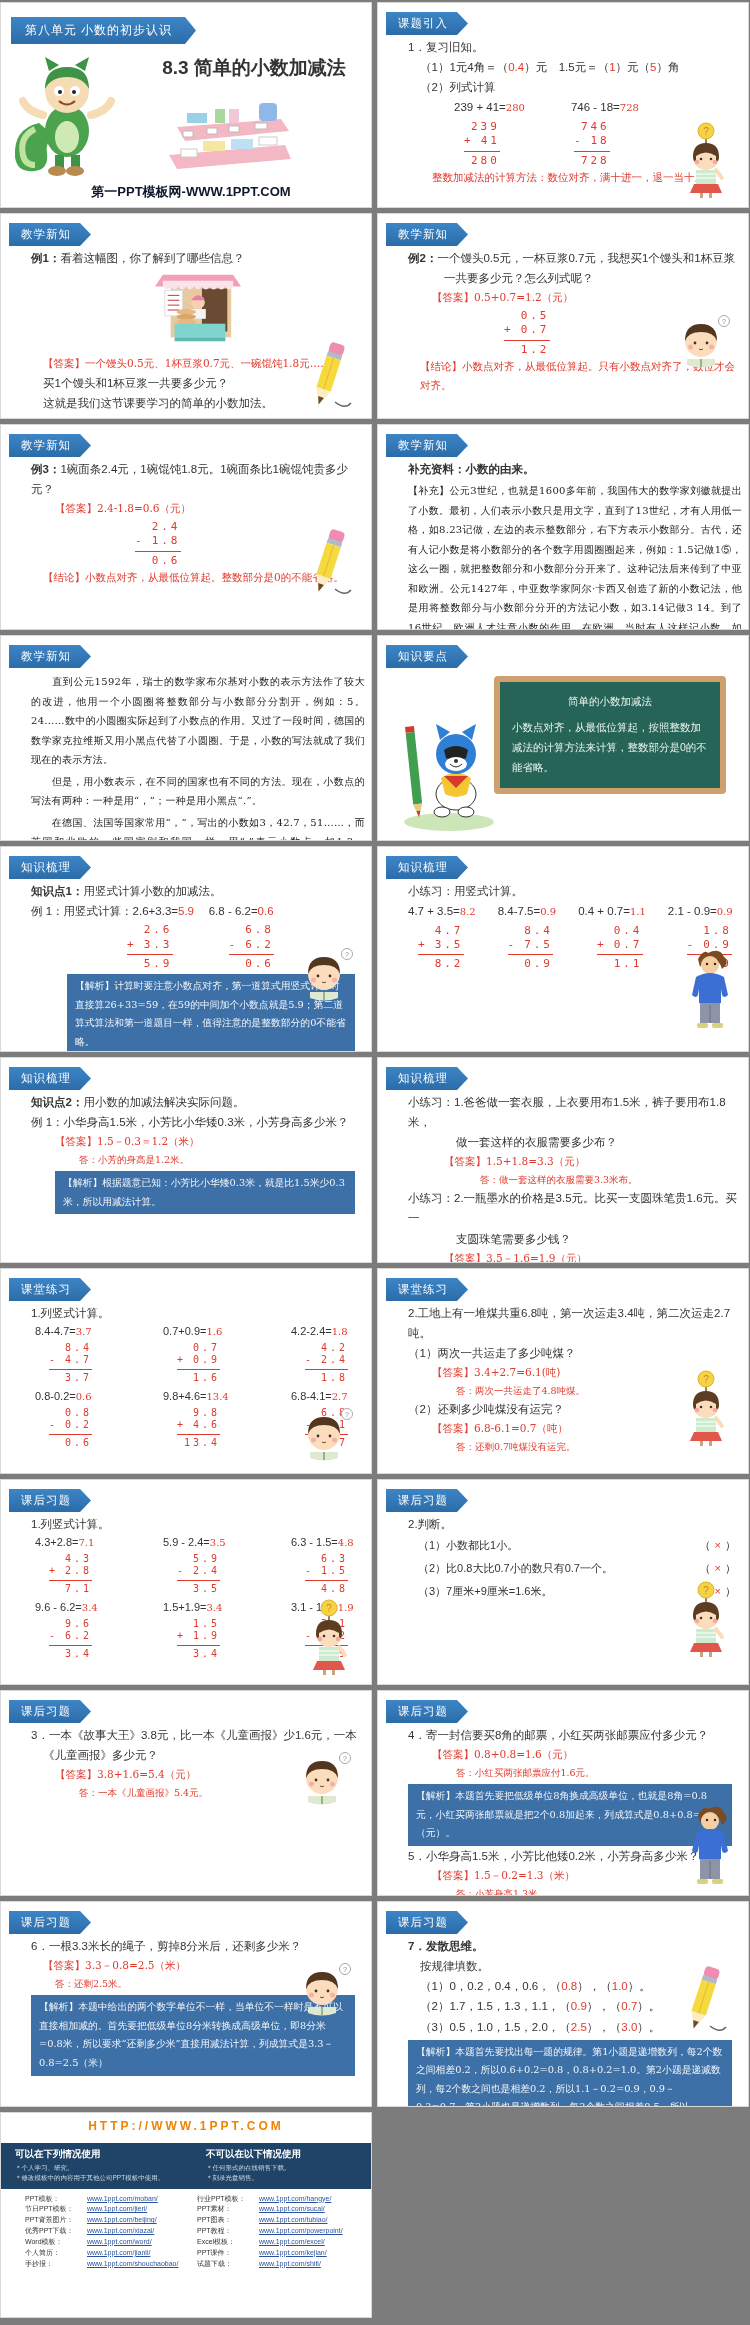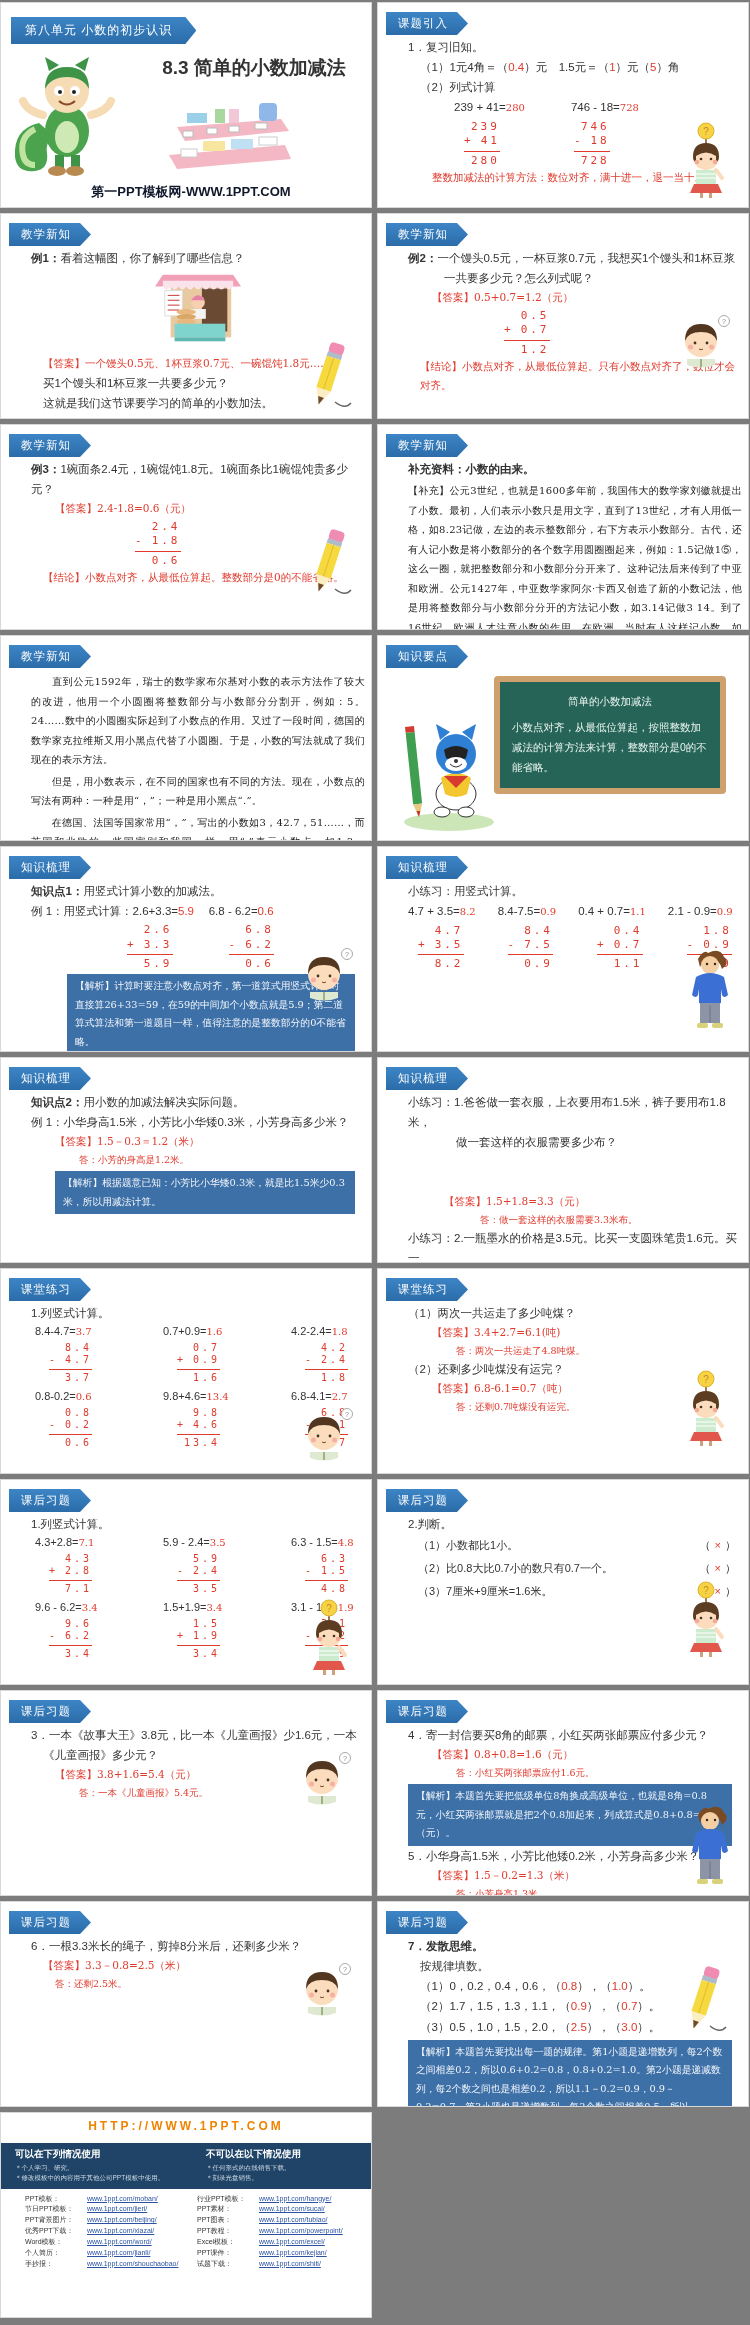--- a/index.html
+++ b/index.html
@@ -7,21 +7,21 @@
        font-family:"Liberation Sans",sans-serif;}
   #grid{display:grid;grid-template-columns:372px 372px;grid-auto-rows:206px;
         column-gap:5px;row-gap:5px;padding-top:2px;width:749px;}
   .cell{position:relative;background:#fff;border:1px solid #d8d8d8;box-sizing:border-box;overflow:hidden;}
   .empty-cell{background:transparent;border:none;}
   
   .ribbon{position:absolute;top:9px;left:8px;z-index:3;box-sizing:border-box;
     background:linear-gradient(180deg,#3d85c6,#2b6ca9);color:#fff;font-size:11.5px;
     padding:4px 20px 4px 12px;letter-spacing:1px;white-space:nowrap;
     clip-path:polygon(0 0,calc(100% - 11px) 0,100% 50%,calc(100% - 11px) 100%,0 100%);}
-  .unit-ribbon{top:14px;left:10px;font-size:12px;padding:5px 24px 5px 14px;}
+  .unit-ribbon{top:14px;left:10px;font-size:12px;padding:5px 24px 5px 14px;font-family:Liberation Serif, serif;}
   .content{position:absolute;left:30px;right:6px;top:34px;bottom:2px;font-size:11.5px;color:#333;}
   .line{line-height:1.75;}
   .bold{font-weight:bold;}
   .red{color:var(--red);}
   .redk{color:var(--red);font-family:"DejaVu Serif",serif;font-size:10.5px;line-height:1.8;}
   .redk.small{font-size:9.5px;}
   .para{font-family:"DejaVu Serif",serif;font-size:10px;line-height:1.95;color:#222;
         text-align:justify;margin-top:2px;letter-spacing:.3px;}
   .notebox{background:var(--noteblue);color:#f2f6fa;font-family:"DejaVu Serif",serif;
         font-size:9.8px;line-height:1.9;padding:3px 8px;margin:3px 10px 0 0;}
@@ -426,21 +426,21 @@
         <div class="redk" style="padding-left: 24px;">【答案】1.5－0.3＝1.2（米）</div>
         <div class="redk small" style="padding-left: 48px;">答：小芳的身高是1.2米。</div>
         <div class="notebox" style="margin-left: 24px;">【解析】根据题意已知：小芳比小华矮0.3米，就是比1.5米少0.3米，所以用减法计算。</div>
       </div>
     </div>
     <div class="cell">
       <div class="ribbon">知识梳理</div>
       <div class="content">
         <div class="line"><span class="seg">小练习：1.爸爸做一套衣服，上衣要用布1.5米，裤子要用布1.8米，</span></div>
         <div class="line" style="padding-left: 48px;"><span class="seg">做一套这样的衣服需要多少布？</span></div>
-        <div class="redk" style="padding-left: 36px; margin-top: 40px;">【答案】1.5+1.8=3.3（元）</div>
+        <div class="redk" style="padding-left: 36px;">【答案】1.5+1.8=3.3（元）</div>
         <div class="redk small" style="padding-left: 72px;">答：做一套这样的衣服需要3.3米布。</div>
         <div class="line"><span class="seg">小练习：2.一瓶墨水的价格是3.5元。比买一支圆珠笔贵1.6元。买一</span></div>
         <div class="line" style="padding-left: 48px;"><span class="seg">支圆珠笔需要多少钱？</span></div>
         <div class="redk" style="padding-left: 36px;">【答案】3.5－1.6=1.9（元）</div>
       </div>
     </div>
     <div class="cell">
       <div class="ribbon">课堂练习</div>
       <div class="content">
         <div class="line"><span class="seg">1.列竖式计算。</span></div>
@@ -511,20 +511,21 @@
             <circle cx="37.5" cy="33" r="2.5" fill="#f6b1a3"></circle>
             <path d="M25 35 q2 1.5 4 0" stroke="#7a4a2a" fill="none"></path>
             <path d="M13 45 h28 v6 q-14 5 -28 0 z" fill="#dfe9d2"></path>
             <rect x="26" y="45" width="2" height="8" fill="#9fb284"></rect>
           </svg></span>
       </div>
     </div>
     <div class="cell">
       <div class="ribbon">课堂练习</div>
       <div class="content">
+        <div class="line"><span class="seg">2.工地上有一堆煤共重6.8吨，第一次运走3.4吨，第二次运走2.7吨。</span></div>
         <div class="line"><span class="seg">（1）两次一共运走了多少吨煤？</span></div>
         <div class="redk" style="padding-left: 24px;">【答案】3.4+2.7=6.1(吨)</div>
         <div class="redk small" style="padding-left: 48px;">答：两次一共运走了4.8吨煤。</div>
         <div class="line"><span class="seg">（2）还剩多少吨煤没有运完？</span></div>
         <div class="redk" style="padding-left: 24px;">【答案】6.8-6.1=0.7（吨）</div>
         <div class="redk small" style="padding-left: 48px;">答：还剩0.7吨煤没有运完。</div>
         <span class="sticker right-mid"><svg width="52" height="78" viewBox="0 0 52 78">
             <line x1="26" y1="16" x2="26" y2="28" stroke="#9c7a52" stroke-width="2"></line>
             <circle cx="26" cy="10" r="8" fill="#f7d243" stroke="#dcb32b"></circle>
             <text x="26" y="13.5" font-size="10" text-anchor="middle" fill="#c08a2e">?</text>
@@ -704,20 +705,21 @@
             <rect x="24" y="76" width="11" height="5" rx="2" fill="#d9d27a"></rect>
           </svg></span>
       </div>
     </div>
     <div class="cell">
       <div class="ribbon">课后习题</div>
       <div class="content">
         <div class="line"><span class="seg">6．一根3.3米长的绳子，剪掉8分米后，还剩多少米？</span></div>
         <div class="redk" style="padding-left: 12px;">【答案】3.3－0.8=2.5（米）</div>
         <div class="redk small" style="padding-left: 24px;">答：还剩2.5米。</div>
+        <div class="notebox" style="margin-left: 0px;">【解析】本题中给出的两个数字单位不一样，当单位不一样时是不可以直接相加减的。首先要把低级单位8分米转换成高级单位，即8分米=0.8米，所以要求“还剩多少米”直接用减法计算，列成算式是3.3－0.8=2.5（米）</div>
         <span class="sticker right-top"><svg width="58" height="58" viewBox="0 0 58 58">
             <circle cx="50" cy="7" r="5.5" fill="#fff" stroke="#aaa"></circle>
             <text x="50" y="10" font-size="7" text-anchor="middle" fill="#888">?</text>
             <circle cx="27" cy="27" r="16" fill="#fbdcbd"></circle>
             <path d="M11 27 q0-17 16-17 q16 0 16 17 q-3-9-16-9 q-13 0-16 9z" fill="#53361f"></path>
             <circle cx="21" cy="29" r="1.4" fill="#432"></circle>
             <circle cx="33" cy="29" r="1.4" fill="#432"></circle>
             <circle cx="16.5" cy="33" r="2.5" fill="#f6b1a3"></circle>
             <circle cx="37.5" cy="33" r="2.5" fill="#f6b1a3"></circle>
             <path d="M25 35 q2 1.5 4 0" stroke="#7a4a2a" fill="none"></path>

